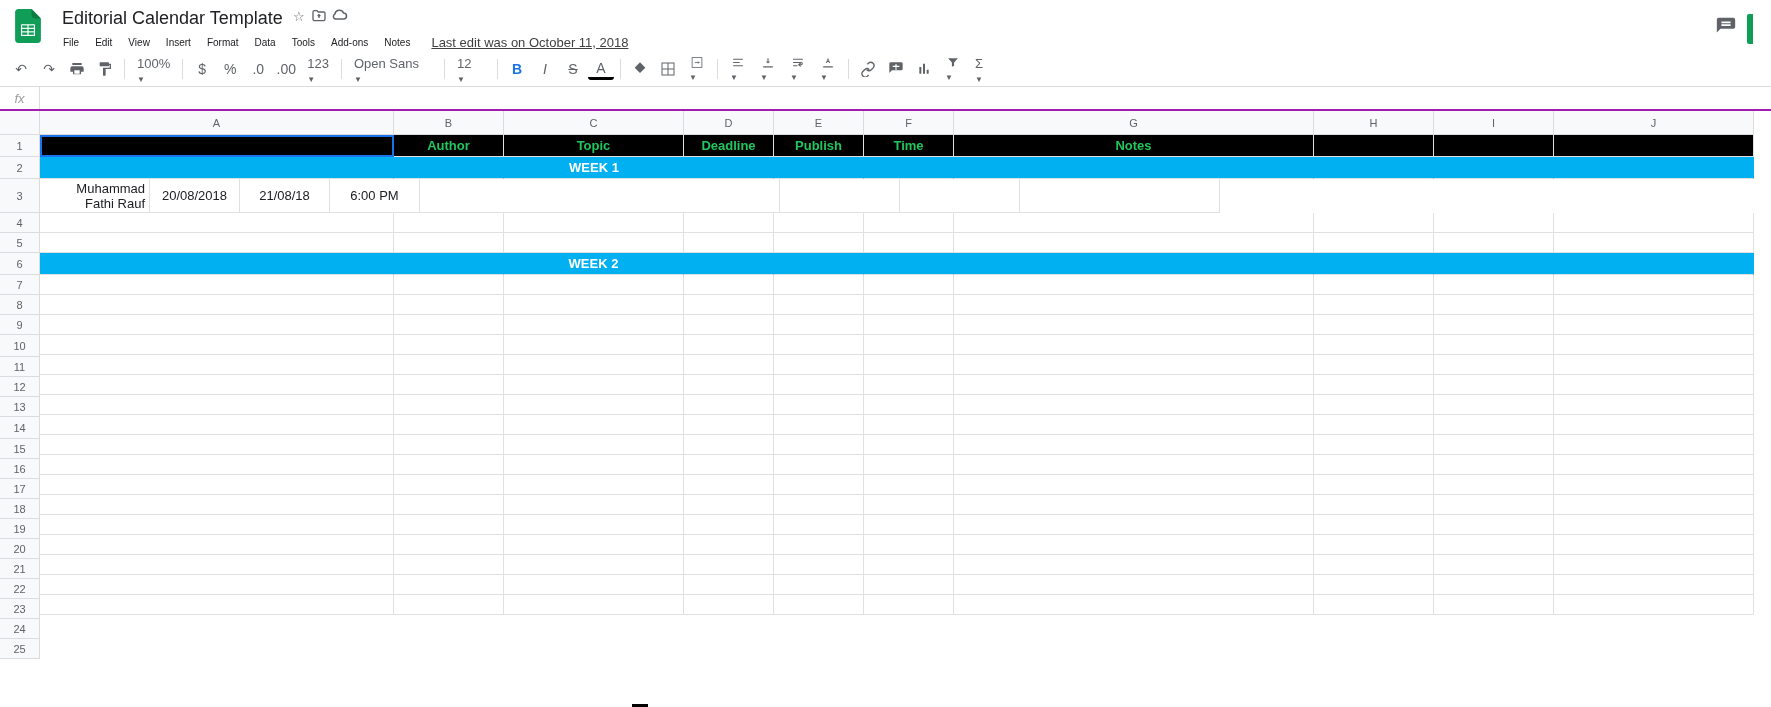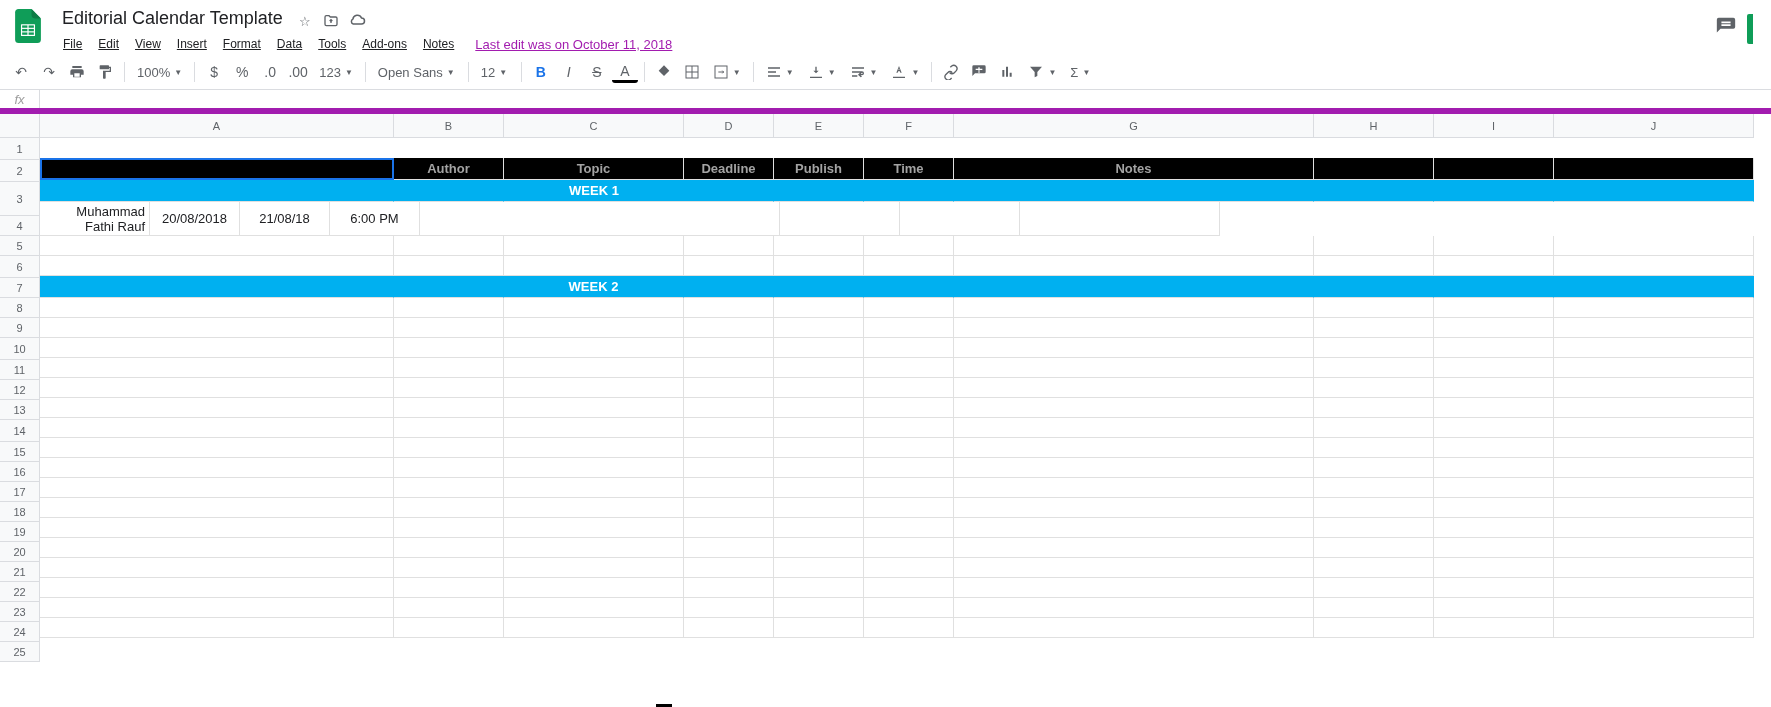--- a/index.html
+++ b/index.html
@@ -2,52 +2,52 @@
 <html><head>
 <meta charset="utf-8">
 <style>
 * { margin: 0; padding: 0; box-sizing: border-box; }
 body { font-family: Arial, sans-serif; font-size: 13px; color: #202124; overflow: hidden; background: #fff; }
 
 .header { display: flex; align-items: flex-start; padding: 6px 8px 0 8px; }
 .logo { width: 40px; height: 40px; display: flex; align-items: center; justify-content: center; margin-right: 8px; }
 .logo svg { width: 26px; height: 34px; }
 .title-area { flex: 1; }
-.title-row { display: flex; align-items: flex-end; gap: 6px; }
+.title-row { display: flex; align-items: flex-start; }
 .doc-title { font-size: 18px; color: #202124; padding: 2px 6px; }
 .title-icon { width: 20px; height: 20px; display: flex; align-items: center; justify-content: center; color: #5f6368; cursor: pointer; }
 .menu-row { display: flex; align-items: center; gap: 2px; margin-top: 2px; }
-.menu-item { padding: 4px 7px; font-size: 12px; color: #202124; cursor: pointer; border-radius: 3px; text-decoration: underline; }
-.last-edit { color: #a21caf; text-decoration: underline; margin-left: 12px; font-size: 13px; cursor: pointer; }
+.menu-item { padding: 4px 7px; font-size: 10px; color: #202124; cursor: pointer; border-radius: 3px; }
+.last-edit { color: #404040; text-decoration: underline; margin-left: 12px; font-size: 13px; cursor: pointer; }
 .header-right { display: flex; align-items: center; gap: 10px; padding-right: 10px; margin-top: 8px; }
 .comment-btn { color: #5f6368; cursor: pointer; font-size: 20px; }
 .account-strip { width: 6px; height: 30px; background: #0f9d58; border-radius: 2px 0 0 2px; }
 
 .toolbar { display: flex; align-items: center; padding: 4px 8px; border-bottom: 1px solid #dadce0; gap: 2px; }
 .tb-btn { min-width: 26px; height: 26px; display: flex; align-items: center; justify-content: center; color: #5f6368; cursor: pointer; border-radius: 3px; font-size: 14px; padding: 0 3px; }
 .tb-sep { width: 1px; height: 20px; background: #dadce0; margin: 0 4px; }
-.tb-dropdown { display: flex; align-items: center; padding: 0 6px; height: 26px; color: #5f6368; cursor: pointer; border-radius: 3px; gap: 4px; }
+.tb-dropdown { display: flex; align-items: flex-start; padding: 0 6px; height: 26px; color: #5f6368; cursor: pointer; border-radius: 3px; gap: 4px; flex-direction: column; }
 .tb-caret { font-size: 8px; color: #5f6368; }
 .bold-active { color: #1a73e8; font-weight: bold; }
 
-.formula-bar { display: flex; align-items: center; border-bottom: 6px solid #a21caf; height: 24px; }
+.formula-bar { display: flex; align-items: center; border-bottom: 2px solid #a21caf; height: 24px; }
 .fx-label { width: 40px; text-align: center; font-style: italic; color: #9e9e9e; font-size: 13px; border-right: 1px solid #dadce0; height: 100%; display: flex; align-items: center; justify-content: center; }
 .fx-input { flex: 1; padding: 0 8px; height: 100%; }
 
 .sheet-area { display: flex; background: #fff; }
 .corner { width: 40px; height: 24px; background: #f8f9fa; border-right: 1px solid #dadce0; border-bottom: 1px solid #dadce0; }
 .col-headers { display: flex; background: #f8f9fa; height: 24px; }
 .col-header { border-right: 1px solid #dadce0; border-bottom: 1px solid #dadce0; display: flex; align-items: center; justify-content: center; font-size: 11px; color: #5f6368; cursor: pointer; }
 .row-headers { background: #f8f9fa; }
 .row-header { width: 40px; border-right: 1px solid #dadce0; border-bottom: 1px solid #dadce0; display: flex; align-items: center; justify-content: center; font-size: 11px; color: #5f6368; cursor: pointer; }
 
 .grid { position: relative; }
 .grid-row { display: flex; }
 .cell { border-right: 1px solid #e0e0e0; border-bottom: 1px solid #e0e0e0; padding: 2px 4px; font-size: 13px; display: flex; align-items: center; overflow: hidden; }
-.header-row .cell { background: #000; color: #a3a3a3; font-weight: bold; justify-content: center; margin-top: 20px; }
+.header-row .cell { background: #000; color: #22c55e; font-weight: bold; justify-content: center; }
 .week-row .cell { background: #00b0f0; color: #fff; font-weight: bold; border-right-color: #00b0f0; }
 .center { justify-content: center; text-align: right; }
 .selected-cell { border: 2px solid #1a73e8 !important; position: relative; z-index: 2; }
 
 .cw-A { width: 354px; } .cw-B { width: 110px; } .cw-C { width: 180px; }
 .cw-D { width: 90px; } .cw-E { width: 90px; } .cw-F { width: 90px; }
 .cw-G { width: 360px; } .cw-H { width: 120px; } .cw-I { width: 120px; } .cw-J { width: 200px; }
 
 .rh-normal { height: 20px; } .rh-1 { height: 22px; } .rh-2 { height: 22px; } .rh-3 { height: 34px; }
 </style>

